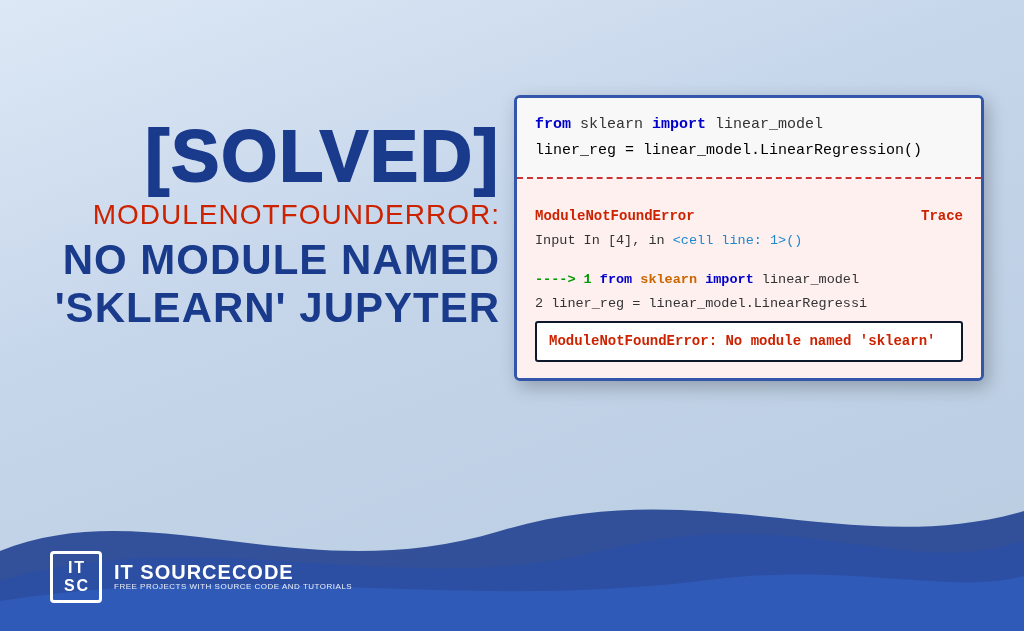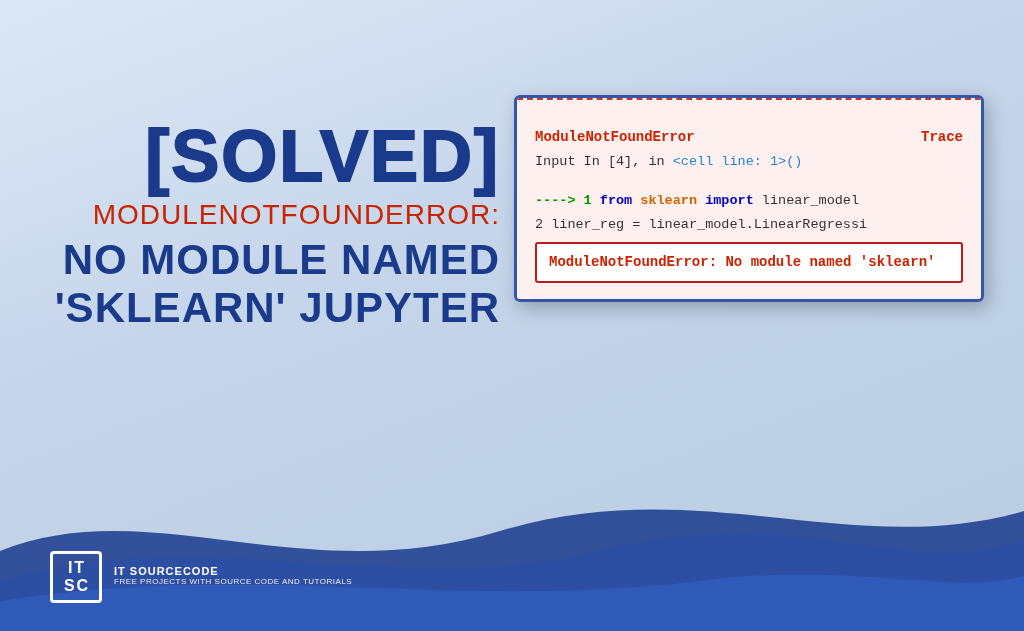--- a/index.html
+++ b/index.html
@@ -127,21 +127,21 @@
     }
 
     .arrow-text { color: #009900; font-weight: bold; }
     .from-kw { color: #0000cc; font-weight: bold; }
     .sklearn-text { color: #cc6600; font-weight: bold; }
     .import-kw { color: #0000cc; font-weight: bold; }
     .cell-line { color: #2288cc; }
 
     .error-box {
       margin: 6px 0 4px 0;
-      border: 2px solid #b91c1c;
+      border: 2px solid #0f172a;
       border-radius: 3px;
       padding: 6px 12px;
       background: white;
       color: #cc2200;
       font-family: 'Courier New', monospace;
       font-size: 14px;
       font-weight: bold;
     }
 
     
@@ -177,21 +177,21 @@
       font-size: 16px;
       font-family: 'Arial Black', Arial, sans-serif;
     }
 
     .logo-text-area {
       color: white;
     }
 
     .logo-title {
       font-weight: 900;
-      font-size: 11px;
+      font-size: 20px;
       letter-spacing: 1px;
       text-transform: uppercase;
       line-height: 1;
     }
 
     .logo-subtitle {
       font-size: 8px;
       letter-spacing: 0.5px;
       text-transform: uppercase;
       opacity: 0.9;
@@ -223,20 +223,28 @@
   </div>
   <div class="error-title">ModuleNotFoundError:</div>
   <div class="error-subtitle">
     <span>No Module Named</span><br>
     <span>'sklearn' Jupyter</span>
   </div>
 </div>
 
 <div class="code-panel">
 
+  <div class="code-section">
+    <div class="code-line">
+      <span class="kw-from">from</span><span class="kw-normal"> sklearn </span><span class="kw-import">import</span><span class="kw-normal"> linear_model</span>
+    </div>
+    <div class="code-line">
+      <span>liner_reg = linear_model.LinearRegression()</span>
+    </div>
+  </div>
 
   <hr class="divider-dashed">
 
   <div class="error-section">
     <div class="error-header-line">
       <span>ModuleNotFoundError</span>
       <span>Trace</span>
     </div>
     <div class="error-input-line">
       <span>Input In [4], in </span><span class="cell-line">&lt;cell line: 1&gt;()</span>

